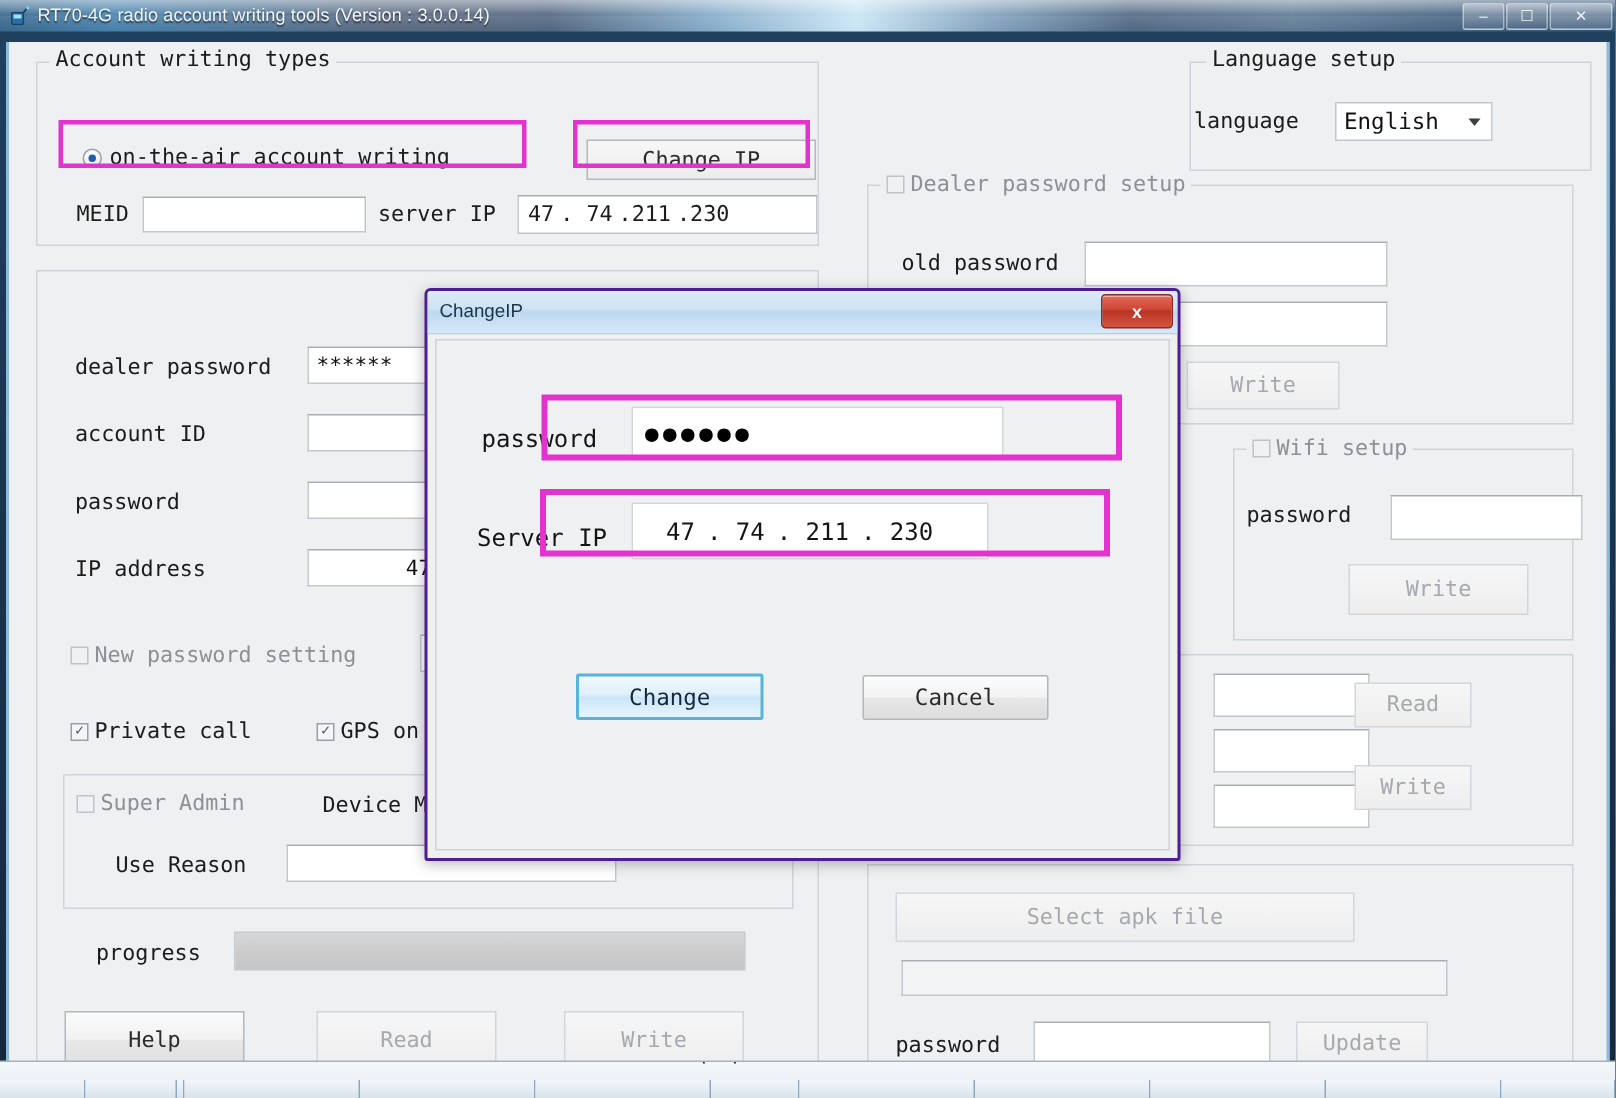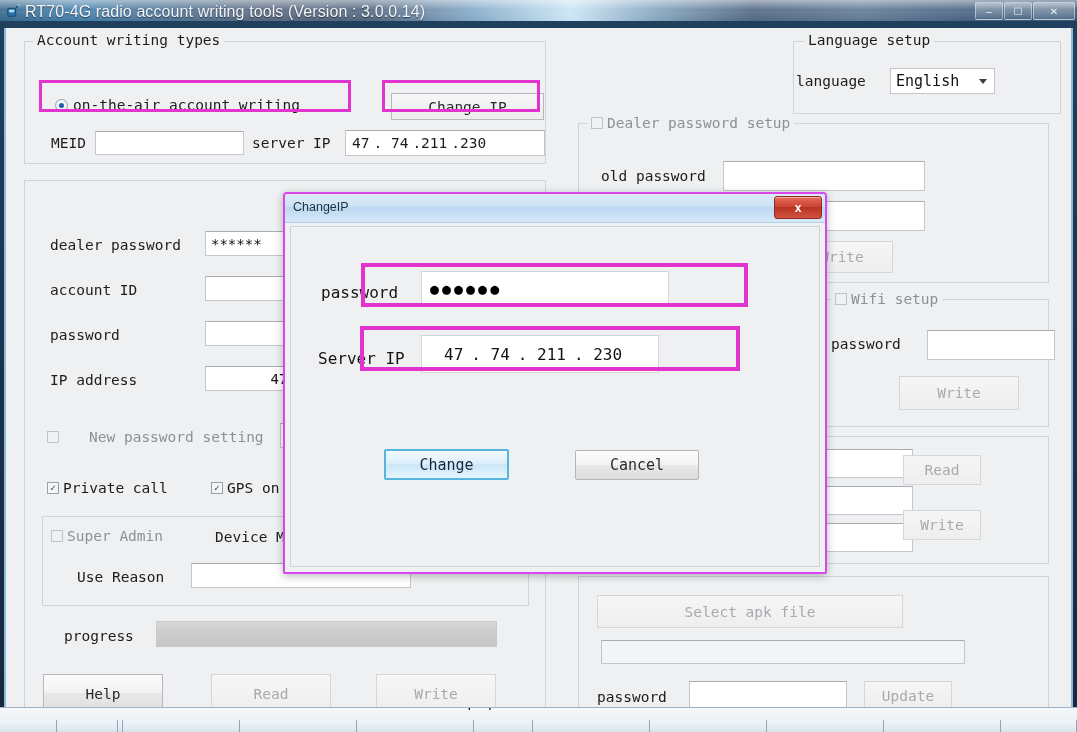--- a/index.html
+++ b/index.html
@@ -34,21 +34,21 @@
   }
   .titlebar-glass {
     position:absolute; left:0; top:0; width:100%; height:11px;
     background: linear-gradient(180deg, rgba(255,255,255,.35), rgba(255,255,255,.02));
   }
   .title-icon {
     position: absolute; left: 6px; top: 4px; width: 14px; height: 14px;
   }
   .title-text {
     position: absolute; left: 25px; top: 3px;
-    font-size: 16px;
+    font-size: 12px;
     color: #f2f6fa;
     text-shadow: 0 1px 1px rgba(0,0,0,.55);
     white-space: nowrap;
     letter-spacing: .1px;
   }
   .win-buttons { position: absolute; right: 2px; top: 2px; display: flex; gap: 1px; }
   .win-btn {
     width: 26px; height: 16px;
     background: linear-gradient(180deg, rgba(255,255,255,.38), rgba(255,255,255,.06));
     border: 1px solid rgba(255,255,255,.45);
@@ -223,23 +223,23 @@
     box-sizing: border-box;
     pointer-events: none;
     z-index: 40;
   }
   .hilite.thick { border-width: 4px; }
 
   
   .dialog {
     position: absolute;
     left: 283px; top: 192px;
-    width: 544px; height: 382px;
+    width: 504px; height: 382px;
     background: #eff0f1;
-    border: 2px solid #d946ef;
+    border: 2px solid #4c1d95;
     border-radius: 4px 4px 2px 2px;
     box-sizing: border-box;
     z-index: 30;
     box-shadow: 0 2px 9px rgba(0,0,0,.28);
   }
   .dialog-title {
     position: absolute;
     left: 0; top: 0; right: 0; height: 28px;
     background: linear-gradient(180deg,#dbeaf7 0%,#cfe3f5 42%,#bcd8f0 50%,#d6e9f8 100%);
     border-bottom: 1px solid #b6cfe4;
@@ -416,21 +416,21 @@
       <div class="lbl" style="left:25px; top:146px;">password</div>
       <div class="tbox" style="left:180px; top:140px; width:148px; height:25px;">
         <span></span>
       </div>
 
       <div class="lbl" style="left:25px; top:191px;">IP address</div>
       <div class="tbox center" style="left:180px; top:185px; width:148px; height:25px;">
         <span>47</span>
       </div>
 
-      <div class="checkbox disabled" style="left:22px; top:248px;gap:26px;">
+      <div class="checkbox disabled" style="left:22px; top:248px;">
         <span class="box"></span>
         <span>New password setting</span>
       </div>
       <div class="tbox" style="left:255px; top:242px; width:120px; height:25px;"></div>
 
       <div class="checkbox" style="left:22px; top:299px;">
         <span class="box">✓</span>
         <span>Private call</span>
       </div>
       <div class="checkbox" style="left:186px; top:299px;">

